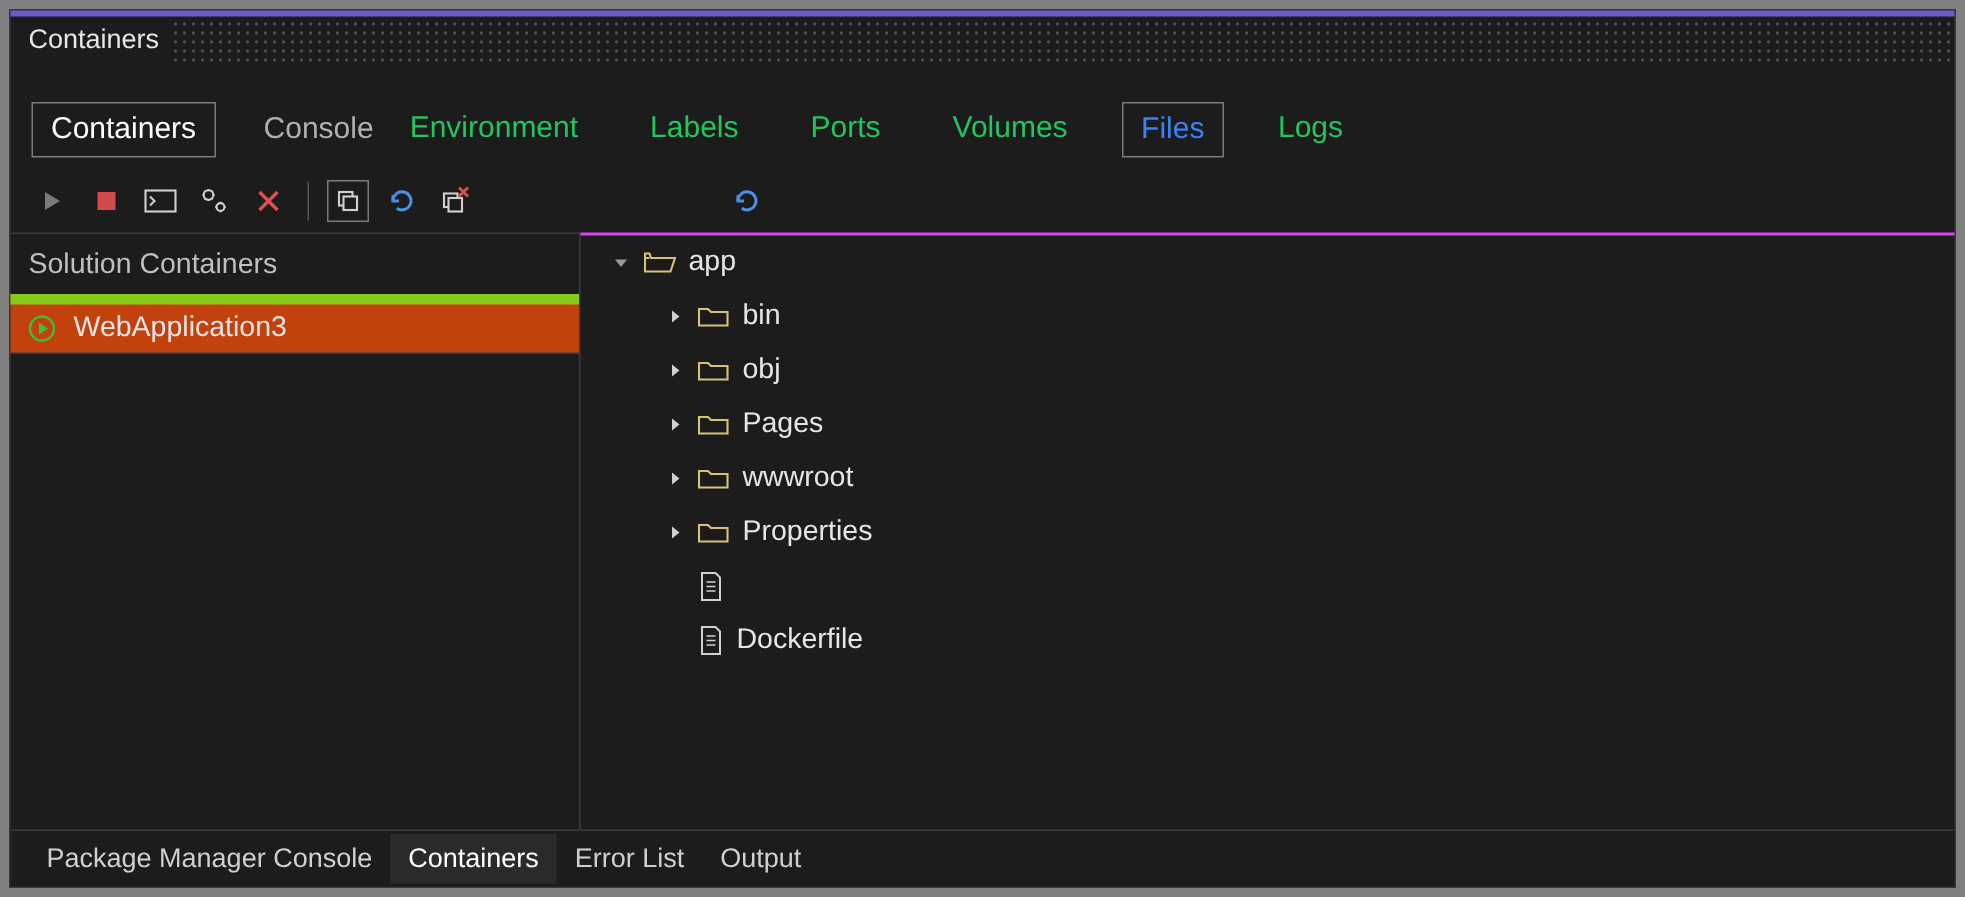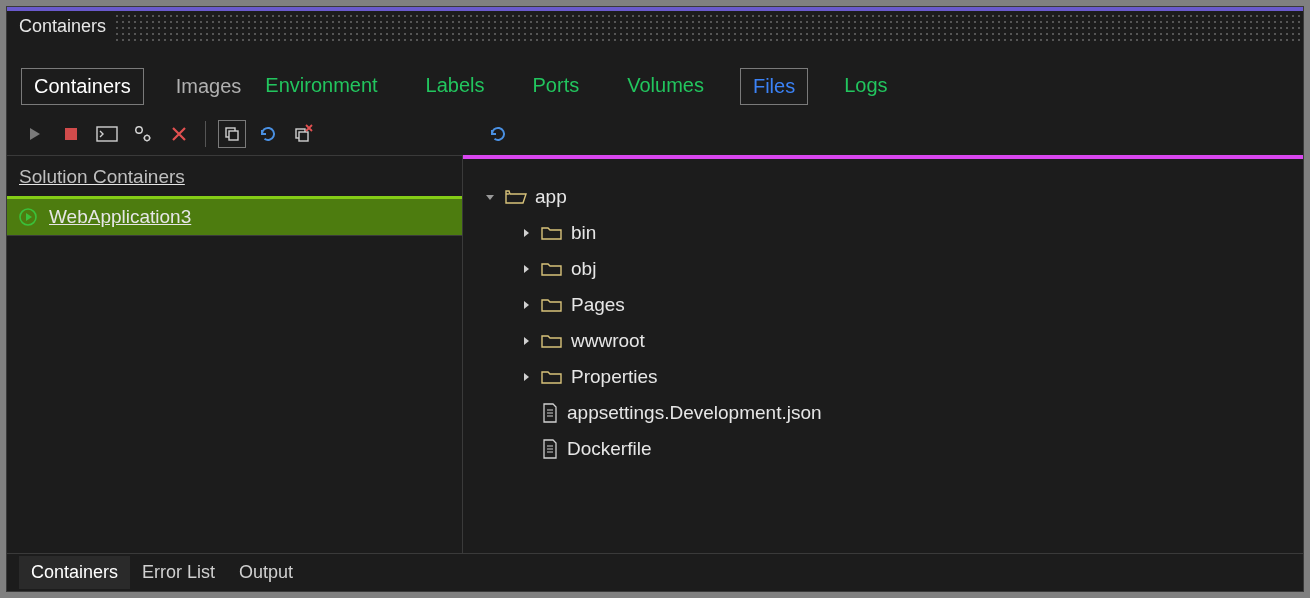--- a/index.html
+++ b/index.html
@@ -15,25 +15,25 @@
   .scope-tab.active { border: 1px solid #7a7a7a; color: #ffffff; }
   .detail-tabs { display: flex; gap: 24px; margin-left: auto; margin-right: 420px; }
   .detail-tab { font-size: 20px; color: #22c55e; padding: 6px 12px; cursor: pointer; }
   .detail-tab.active { border: 1px solid #7a7a7a; color: #3b82f6; }
   .toolbar-row { position: absolute; left: 14px; top: 108px; right: 14px; height: 38px; display: flex; align-items: center; gap: 8px; }
   .tool-btn { width: 28px; height: 28px; display: flex; align-items: center; justify-content: center; cursor: pointer; }
   .tool-btn.framed { border: 1px solid #7a7a7a; }
   .tool-sep { width: 1px; height: 26px; background: #555; margin: 0 4px; }
   .tool-spacer-to-detail { width: 150px; }
   .body-split { position: absolute; left: 0; top: 148px; right: 0; bottom: 38px; display: flex; }
-  .left-pane { width: 456px; border-top: 1px solid #3a3a3a; border-right: 1px solid #3a3a3a; display: flex; flex-direction: column; text-decoration: underline; }
+  .left-pane { width: 380px; border-top: 1px solid #3a3a3a; border-right: 1px solid #3a3a3a; display: flex; flex-direction: column; }
   .section-label { padding: 10px 12px 8px 12px; font-size: 19px; color: #bfbfbf; }
   .container-list { flex: 1; }
-  .container-item { height: 40px; display: flex; align-items: center; padding: 0 12px; gap: 12px; background: #4d7c0f; border-top: 3px solid #84cc16; border-bottom: 1px solid #3a3a3a; cursor: pointer; }
-  .right-pane { flex: 1; border-top: 4px solid #d946ef; padding: 20px 10px; overflow: auto; text-align: right; }
+  .container-item { height: 40px; display: flex; align-items: center; padding: 0 12px; gap: 12px; background: #c2410c; border-top: 7px solid #84cc16; border-bottom: 1px solid #3a3a3a; cursor: pointer; }
+  .right-pane { flex: 1; border-top: 2px solid #d946ef; padding: 0 10px; overflow: auto; text-align: right; }
   .tree-node { display: flex; align-items: center; height: 36px; gap: 8px; cursor: pointer; }
   .tree-exp { width: 14px; height: 14px; display: flex; align-items: center; justify-content: center; }
   .tree-label { font-size: 19px; color: #e6e6e6; }
   .bottom-tabs { position: absolute; left: 0; bottom: 0; right: 0; height: 38px; display: flex; align-items: center; padding-left: 12px; gap: 0; border-top: 1px solid #3a3a3a; background: #1c1c1c; }
   .bottom-tab { font-size: 18px; padding: 6px 12px; color: #d0d0d0; cursor: pointer; }
   .bottom-tab.active { background: #2a2a2a; color: #ffffff; }
   svg { display: block; }
 </style>
 </head>
 <body>
@@ -42,21 +42,21 @@
   <div class="accent-bar"></div>
 
   <div class="panel-title-row">
     <span class="panel-title">Containers</span>
     <div class="drag-dots"></div>
   </div>
 
   <div class="tab-row">
     <div class="scope-tabs">
       <div class="scope-tab active">Containers</div>
-      <div class="scope-tab">Images</div>
+      <div class="scope-tab">Console</div>
     </div>
     <div class="detail-tabs">
       <div class="detail-tab">Environment</div>
       <div class="detail-tab">Labels</div>
       <div class="detail-tab">Ports</div>
       <div class="detail-tab">Volumes</div>
       <div class="detail-tab active">Files</div>
       <div class="detail-tab">Logs</div>
     </div>
   </div>
@@ -204,30 +204,30 @@
             <path d="M1 4 L1 15 L20 15 L20 6 L9 6 L7 4 Z" fill="none" stroke="#d8c27a" stroke-width="1.4"></path>
           </svg>
         <span class="tree-label">Properties</span>
       </div>
 
       <div class="tree-node" style="padding-left:68px">
         <svg width="18" height="20" viewBox="0 0 18 20">
             <path d="M3 1 L12 1 L15 4 L15 19 L3 19 Z" fill="none" stroke="#d0d0d0" stroke-width="1.3"></path>
             <path d="M6 7 L12 7 M6 10 L12 10 M6 13 L12 13" stroke="#d0d0d0" stroke-width="1.1"></path>
           </svg>
-        <span class="tree-label">appsettings.Development.json</span>
       </div>
       <div class="tree-node" style="padding-left:68px">
         <svg width="18" height="20" viewBox="0 0 18 20">
             <path d="M3 1 L12 1 L15 4 L15 19 L3 19 Z" fill="none" stroke="#d0d0d0" stroke-width="1.3"></path>
             <path d="M6 7 L12 7 M6 10 L12 10 M6 13 L12 13" stroke="#d0d0d0" stroke-width="1.1"></path>
           </svg>
         <span class="tree-label">Dockerfile</span>
       </div>
     </div>
   </div>
 
   <div class="bottom-tabs">
+    <div class="bottom-tab">Package Manager Console</div>
     <div class="bottom-tab active">Containers</div>
     <div class="bottom-tab">Error List</div>
     <div class="bottom-tab">Output</div>
   </div>
 </div>
 
 </body></html>

